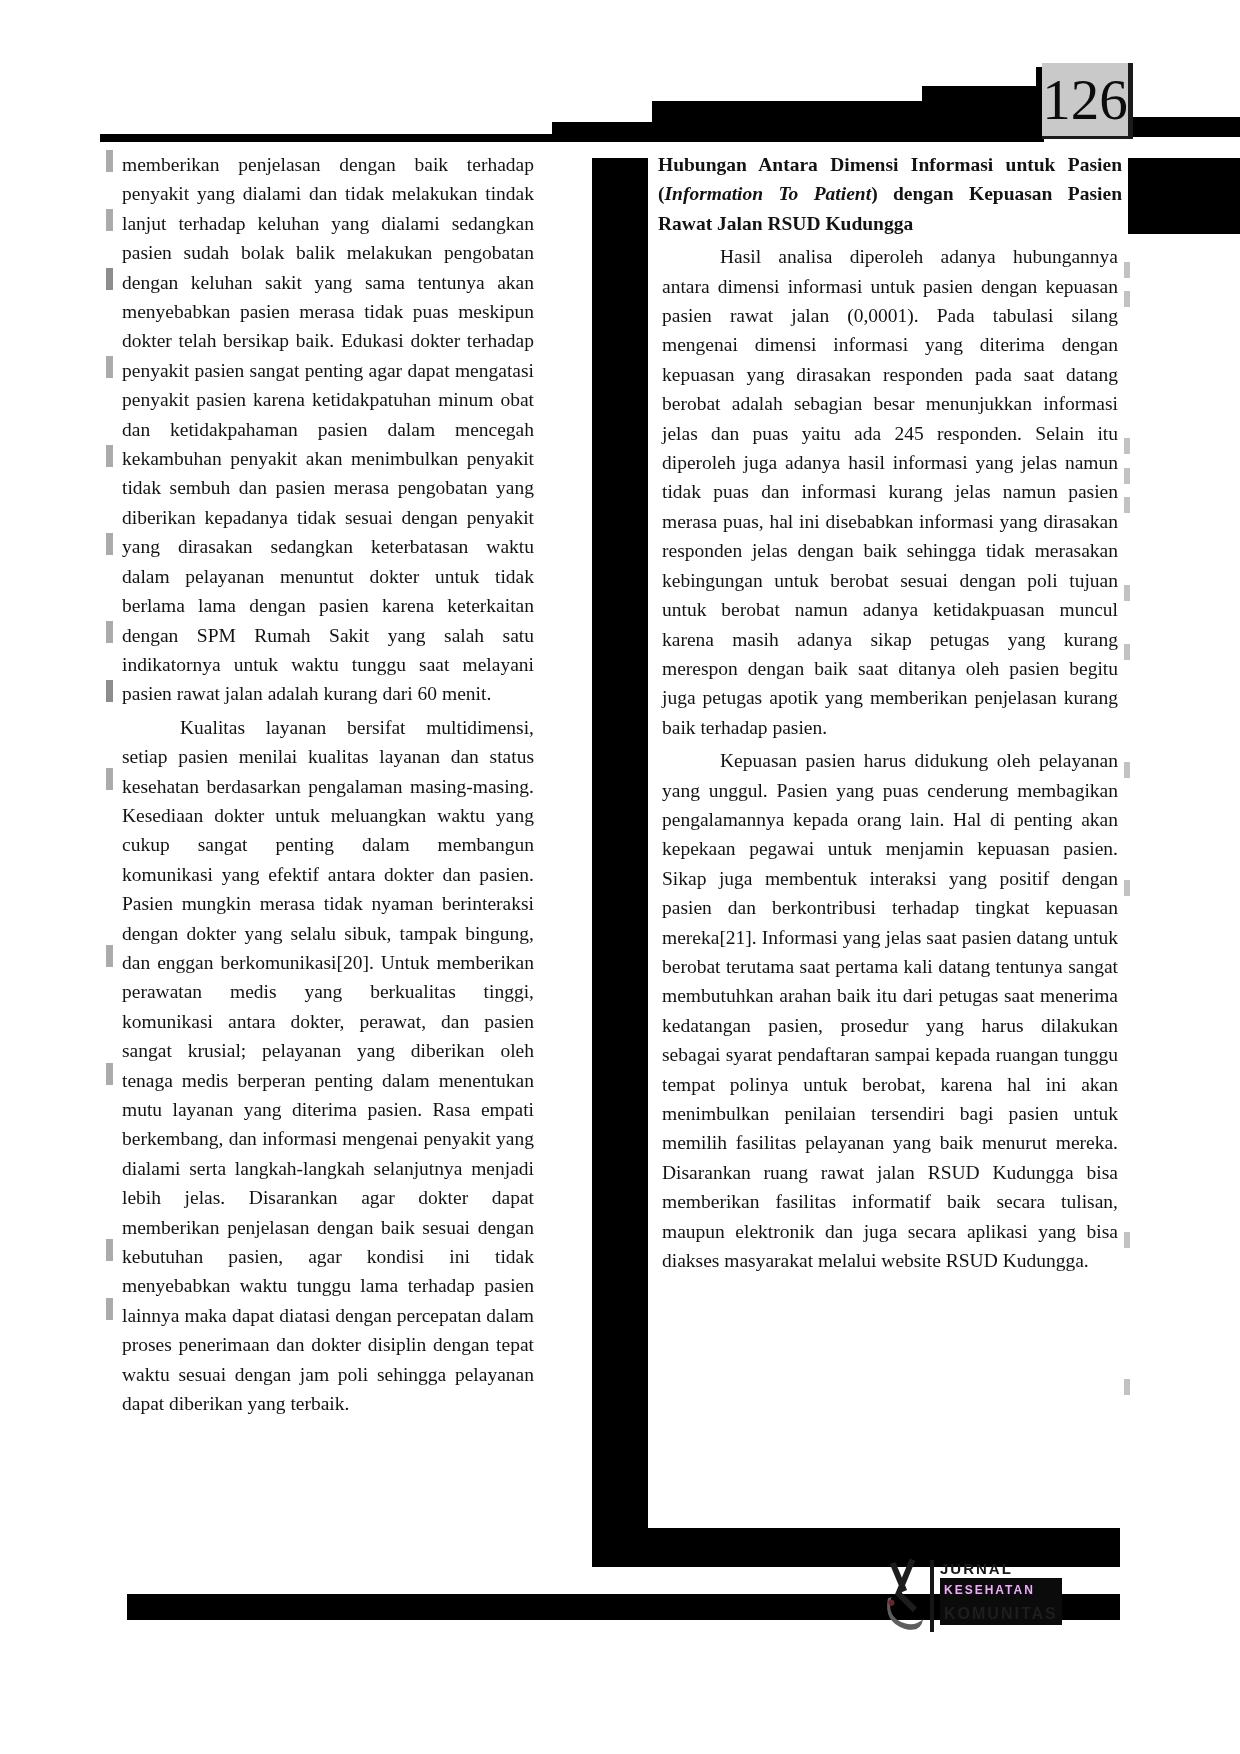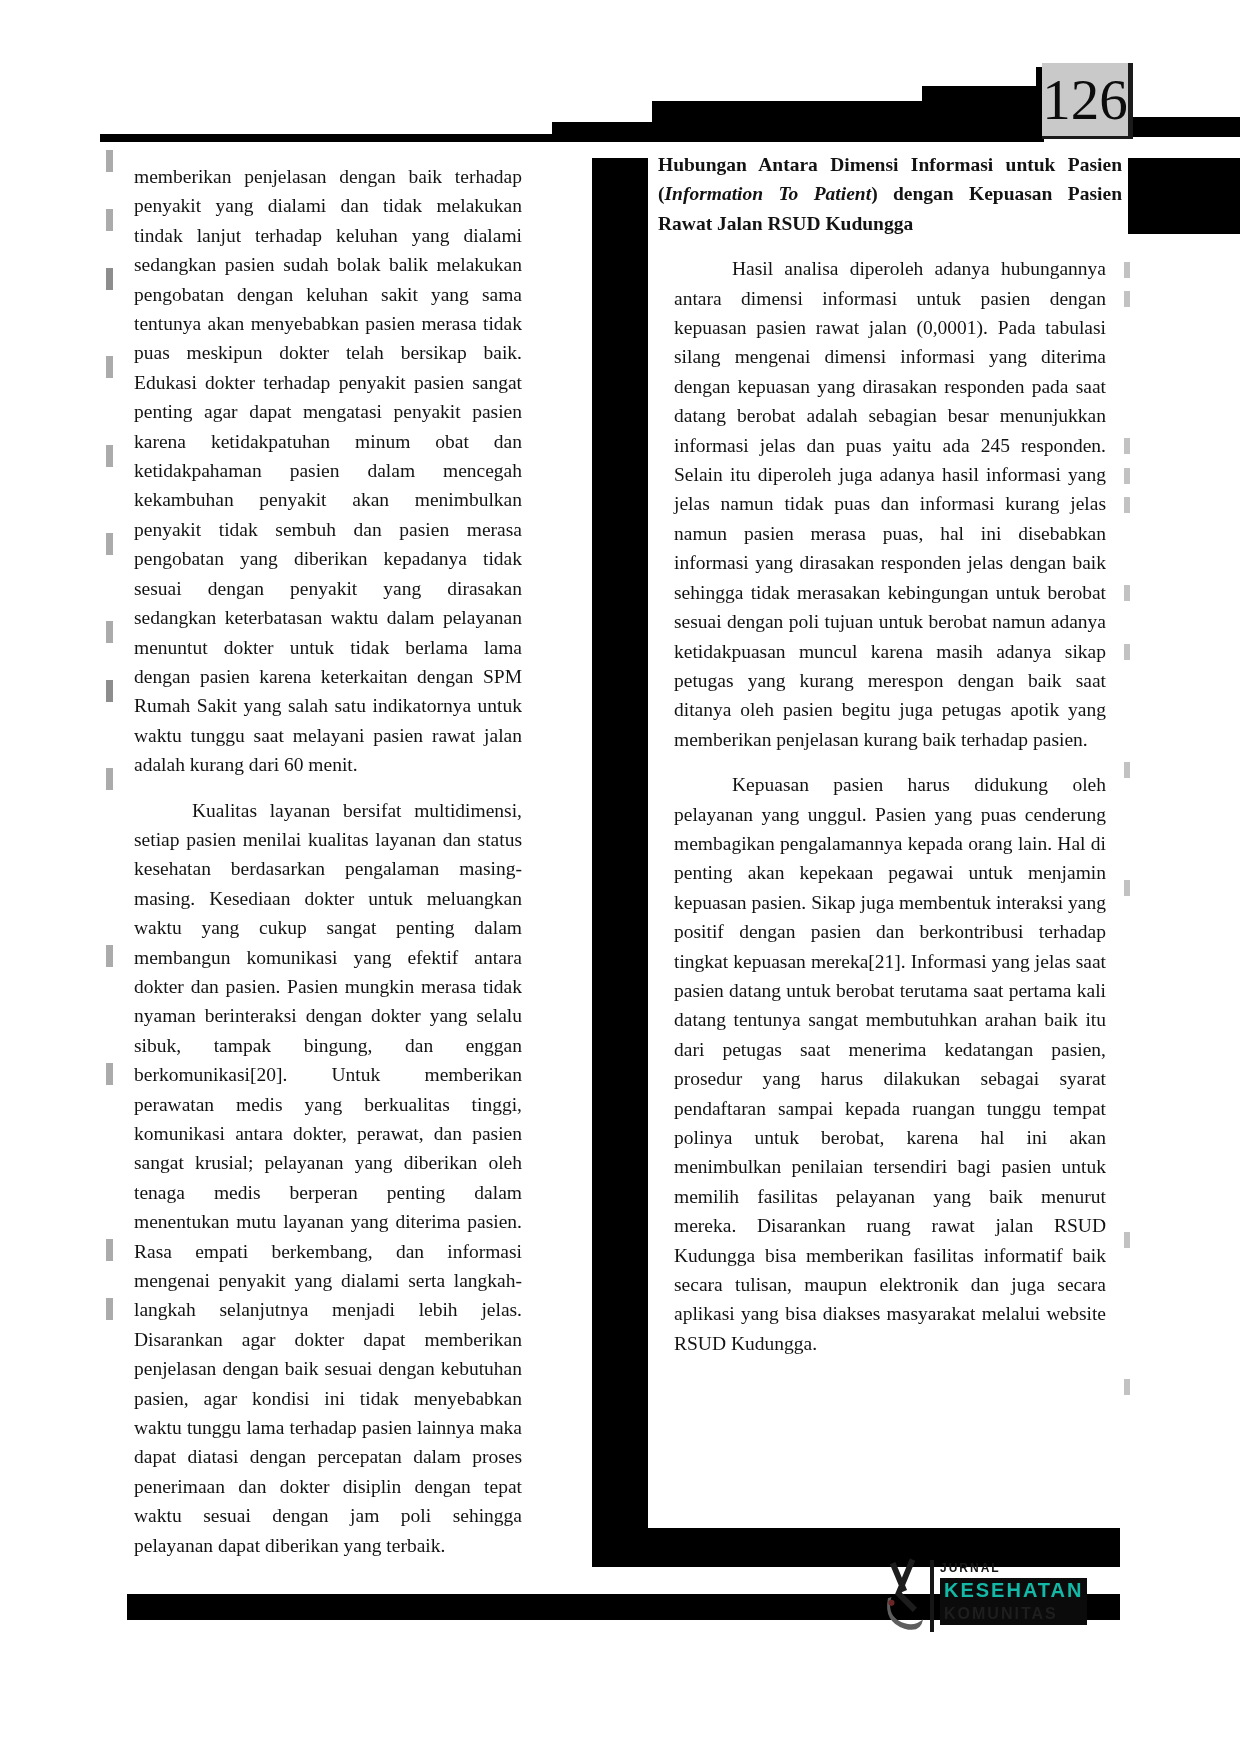--- a/index.html
+++ b/index.html
@@ -23,37 +23,37 @@
   
   #col-divider {left:592px;top:158px;width:56px;height:1408px;}
   #frame-topright{left:1128px;top:158px;width:112px;height:76px;}
   #frame-bottom{left:592px;top:1528px;width:528px;height:39px;}
 
   
   .col{position:absolute;text-align:justify;font-size:19.5px;line-height:29.4px;
        color:#131313;}
   #left-col {left:118px;top:146px;width:420px;}
   #right-col{left:658px;top:150px;width:464px;}
-  .col p{margin:16px;}
+  .col p{margin:4px;}
   .indent{text-indent:58px;}
   #rc-heading{font-weight:bold;text-align:justify;margin:0 0 1px 0;}
   #rc-heading .it{font-style:italic;}
 
   
   .ldash{position:absolute;left:106px;width:7px;height:22px;background:#ababab;}
   .rtick{position:absolute;left:1124px;width:6px;height:16px;background:#c2c2c2;}
 
   
   #footer-bar{left:127px;top:1594px;width:993px;height:26px;}
   #logo{position:absolute;left:876px;top:1556px;width:240px;height:86px;display:flex;align-items:flex-start;}
   #logo-emblem{width:52px;height:82px;flex:0 0 auto;}
   #logo-vline{width:4px;height:72px;background:#161616;margin:4px 6px 0 2px;flex:0 0 auto;}
   #logo-text{display:flex;flex-direction:column;padding-top:3px;font-family:"Liberation Sans",sans-serif;font-weight:bold;letter-spacing:2px;}
-  #logo-line1{color:#171717;font-size:12px;line-height:19px;}
-  #logo-line2{color:#14b8a6;background:#0b0b0b;font-size:20px;line-height:22px;padding:1px 4px;}
+  #logo-line1{color:#171717;font-size:15px;line-height:19px;}
+  #logo-line2{color:#f0abfc;background:#0b0b0b;font-size:12px;line-height:22px;padding:1px 4px;}
   #logo-line3{color:#1e1e1e;background:#0b0b0b;font-size:16px;line-height:21px;padding:1px 4px;}
 </style>
 </head>
 <body>
 
 <div id="page">
 
   <div class="bar" id="hdr-thin"></div>
   <div class="bar" id="hdr-step1"></div>
   <div class="bar" id="hdr-step2"></div>

